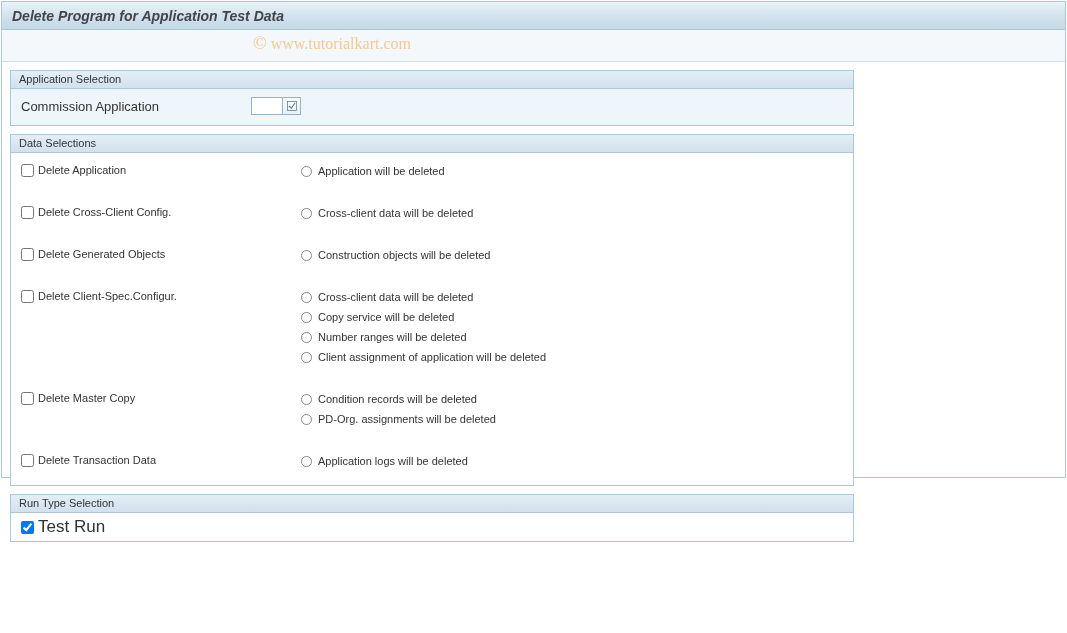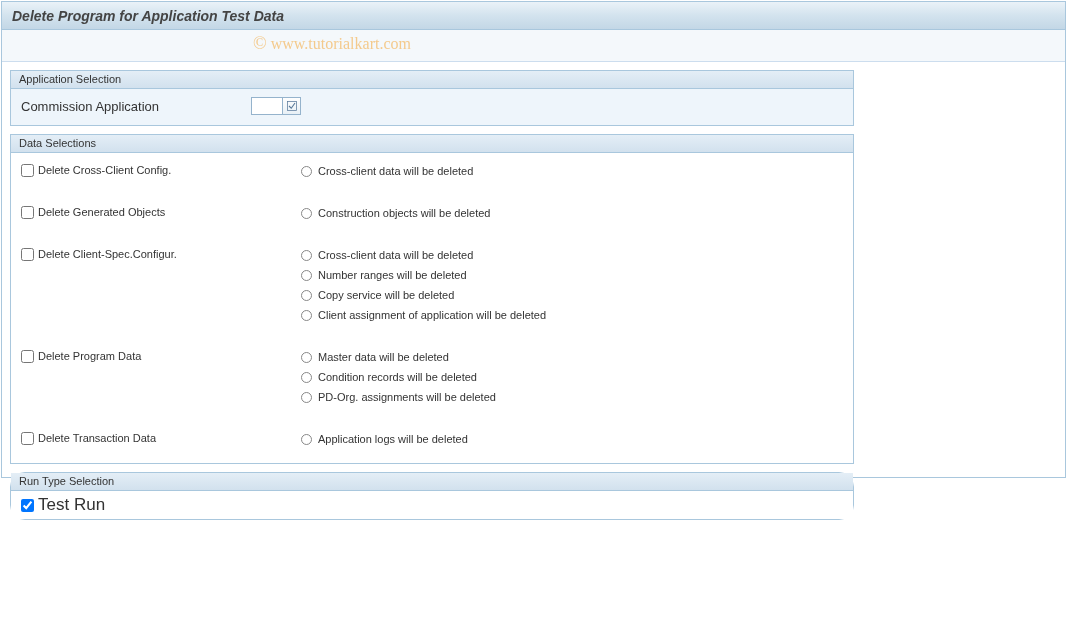--- a/index.html
+++ b/index.html
@@ -205,20 +205,32 @@
             </span>
           </div>
         </div>
       </div>
     </div>
 
     <div class="group-box">
       <div class="group-header">Data Selections</div>
       <div class="group-body-white" id="data-selections-body">
 
+      <div class="data-row">
+            <div class="checkbox-col">
+              <input type="checkbox" style="">
+              <label>Delete Application</label>
+            </div>
+            <div class="desc-col">
+              <div class="desc-item">
+                <span class="radio-dot"></span>
+                <span>Application will be deleted</span>
+              </div>
+            </div>
+          </div>
           <div class="data-row">
             <div class="checkbox-col">
               <input type="checkbox" style="">
               <label>Delete Cross-Client Config.</label>
             </div>
             <div class="desc-col">
               <div class="desc-item">
                 <span class="radio-dot"></span>
                 <span>Cross-client data will be deleted</span>
               </div>
@@ -241,42 +253,38 @@
               <input type="checkbox" style="">
               <label>Delete Client-Spec.Configur.</label>
             </div>
             <div class="desc-col">
               <div class="desc-item">
                 <span class="radio-dot"></span>
                 <span>Cross-client data will be deleted</span>
               </div>
               <div class="desc-item">
                 <span class="radio-dot"></span>
+                <span>Copy service will be deleted</span>
+              </div>
+              <div class="desc-item">
+                <span class="radio-dot"></span>
                 <span>Number ranges will be deleted</span>
               </div>
               <div class="desc-item">
                 <span class="radio-dot"></span>
-                <span>Copy service will be deleted</span>
-              </div>
-              <div class="desc-item">
-                <span class="radio-dot"></span>
                 <span>Client assignment of application will be deleted</span>
               </div>
             </div>
           </div>
           <div class="data-row">
             <div class="checkbox-col">
               <input type="checkbox" style="">
-              <label>Delete Program Data</label>
-            </div>
-            <div class="desc-col">
-              <div class="desc-item">
-                <span class="radio-dot"></span>
-                <span>Master data will be deleted</span>
-              </div>
+              <label>Delete Master Copy</label>
+            </div>
+            <div class="desc-col">
               <div class="desc-item">
                 <span class="radio-dot"></span>
                 <span>Condition records will be deleted</span>
               </div>
               <div class="desc-item">
                 <span class="radio-dot"></span>
                 <span>PD-Org. assignments will be deleted</span>
               </div>
             </div>
           </div>
@@ -288,21 +296,21 @@
             <div class="desc-col">
               <div class="desc-item">
                 <span class="radio-dot"></span>
                 <span>Application logs will be deleted</span>
               </div>
             </div>
           </div>
         </div>
     </div>
 
-    <div class="group-box" style="margin-bottom:0;border-radius:15px;">
+    <div class="group-box" style="margin-bottom:0;">
       <div class="group-header">Run Type Selection</div>
       <div class="group-body-white" style="padding:4px 10px 4px 10px;">
         <div class="run-row">
           <input type="checkbox" id="testrun-cb" checked="" style="">
           <label>Test Run</label>
         </div>
       </div>
     </div>
 
   </div>

